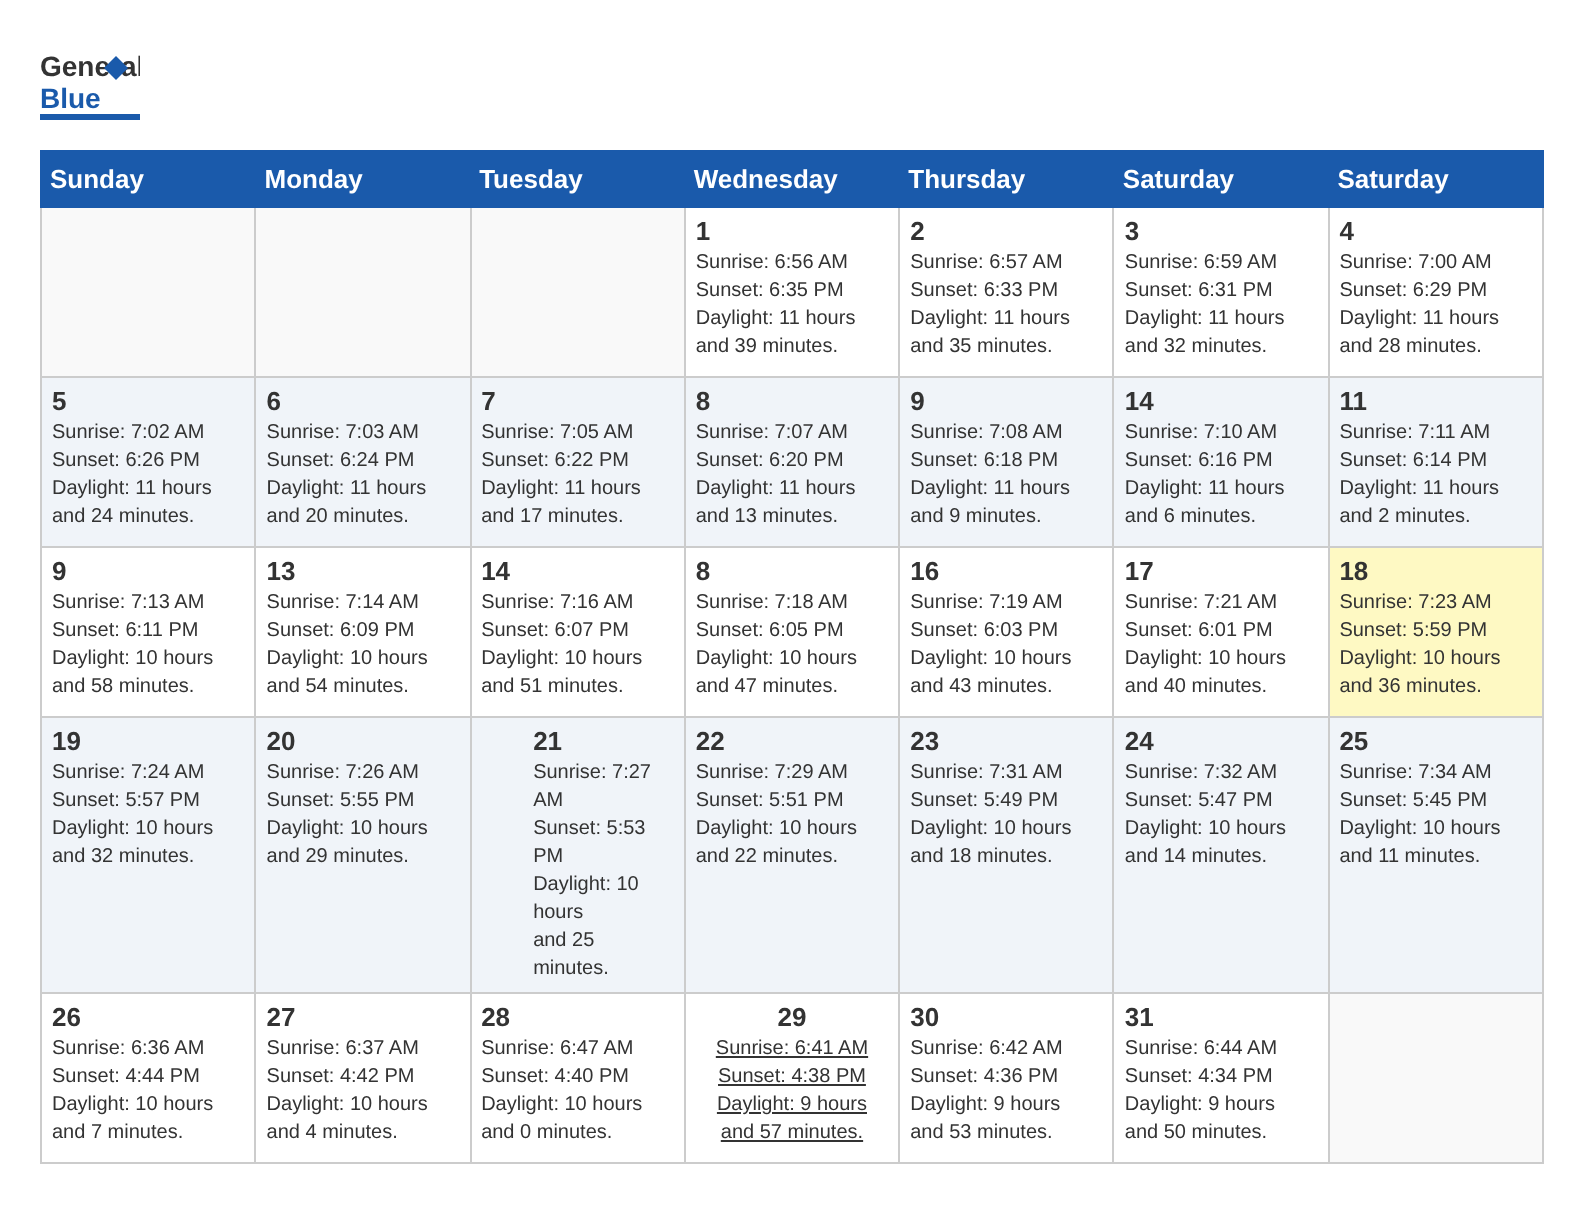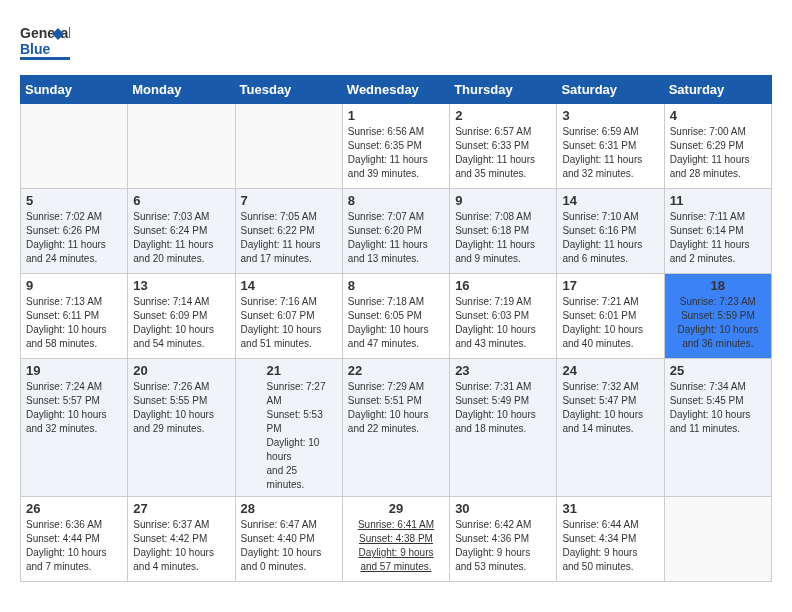--- a/index.html
+++ b/index.html
@@ -229,21 +229,21 @@
 Daylight: 10 hours
 and 43 minutes.</div>
         </td>
         <td style="background: rgb(255, 255, 255);">
           <span class="day-number">17</span>
           <div class="day-info" style="white-space: pre-line;">Sunrise: 7:21 AM
 Sunset: 6:01 PM
 Daylight: 10 hours
 and 40 minutes.</div>
         </td>
-        <td style="background: #3b82f6; text-align: center;">
+        <td style="background: #fef9c3;">
           <span class="day-number">18</span>
           <div class="day-info" style="white-space: pre-line;">Sunrise: 7:23 AM
 Sunset: 5:59 PM
 Daylight: 10 hours
 and 36 minutes.</div>
         </td>
       </tr>
       <tr>
         <td style="background: rgb(240, 244, 249);">
           <span class="day-number">19</span>

